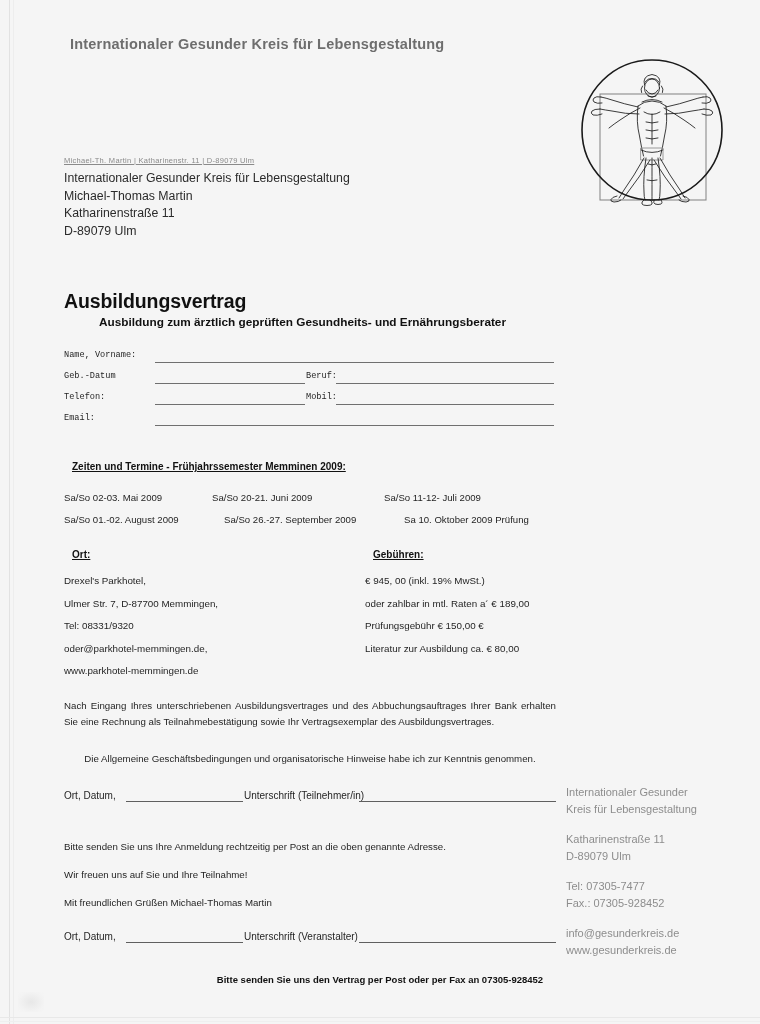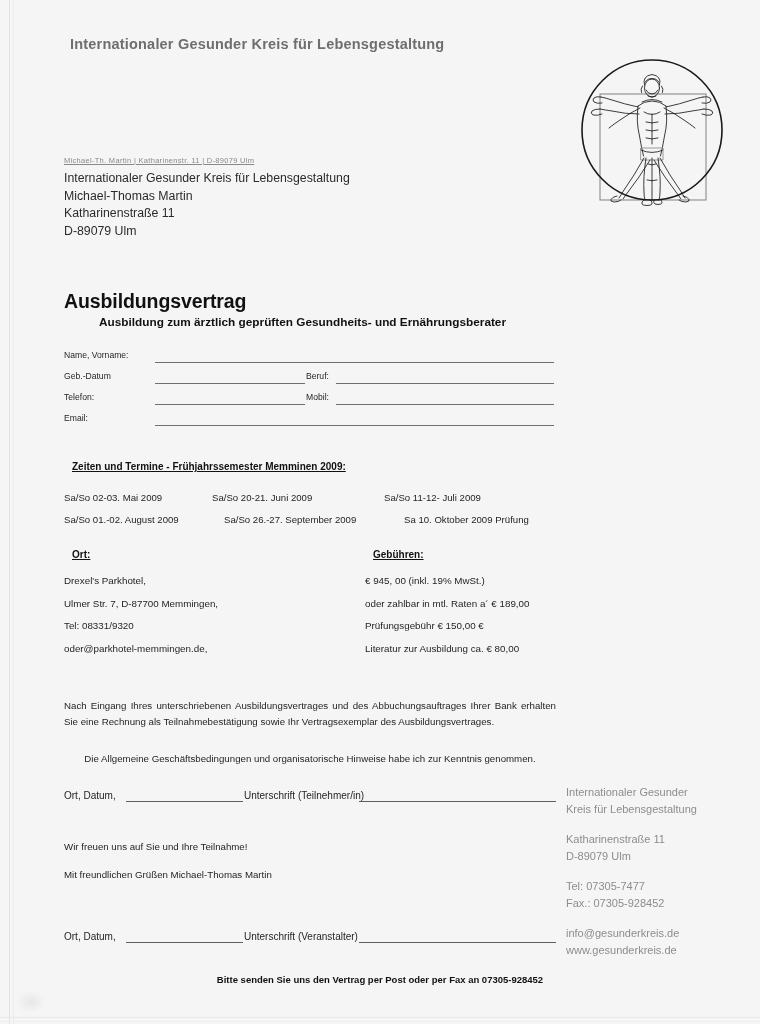--- a/index.html
+++ b/index.html
@@ -102,21 +102,21 @@
     color: #111;
     white-space: nowrap;
     margin-left: 35px;
   }
 
   
   .form-area { position: absolute; left: 64px; top: 350px; width: 490px; }
   .frow { position: relative; height: 21px; }
   .flabel {
     position: absolute; left: 0; top: 0;
-    font-size: 8.6px; color: #1f1f1f; white-space: nowrap;
+    font-size: 8.6px; color: #1f1f1f; white-space: nowrap; font-family: Liberation Mono, monospace;
   }
   .flabel.mid { left: 242px; }
   .fline {
     position: absolute;
     border-bottom: 1px solid #6f6f6f;
     top: 12px; height: 0;
   }
   .fline.full  { left: 91px;  right: 0; }
   .fline.half1 { left: 91px;  width: 150px; }
   .fline.half2 { left: 272px; right: 0; }
@@ -350,20 +350,21 @@
       <span class="c2">Sa 10. Oktober 2009 Prüfung</span>
     </div>
   </div>
 
   <div class="sec-head ort-head">Ort:</div>
   <div class="ort-list">
     <div>Drexel's Parkhotel,</div>
     <div>Ulmer Str. 7, D-87700 Memmingen,</div>
     <div>Tel: 08331/9320</div>
     <div>oder@parkhotel-memmingen.de,</div>
+    <div>www.parkhotel-memmingen.de</div>
   </div>
 
   <div class="sec-head geb-head">Gebühren:</div>
   <div class="geb-list">
     <div>€ 945, 00 (inkl. 19% MwSt.)</div>
     <div>oder zahlbar in mtl. Raten a´ € 189,00</div>
     <div>Prüfungsgebühr  € 150,00 €</div>
     <div>Literatur zur Ausbildung ca. € 80,00</div>
   </div>
 
@@ -371,20 +372,21 @@
   <div class="para2">Die Allgemeine Geschäftsbedingungen und organisatorische Hinweise habe ich zur Kenntnis genommen.</div>
 
   <div class="sig sig-1">
     <span class="lbl l1">Ort, Datum,</span>
     <span class="ln ln1"></span>
     <span class="lbl l2">Unterschrift (Teilnehmer/in)</span>
     <span class="ln ln2"></span>
   </div>
 
   <div class="closing">
+    <div>Bitte senden Sie uns Ihre Anmeldung rechtzeitig per Post an die oben genannte Adresse.</div>
     <div>Wir freuen uns auf Sie und Ihre Teilnahme!</div>
     <div>Mit freundlichen Grüßen Michael-Thomas Martin</div>
   </div>
 
   <div class="sig sig-2">
     <span class="lbl l1">Ort, Datum,</span>
     <span class="ln ln1"></span>
     <span class="lbl l2">Unterschrift (Veranstalter)</span>
     <span class="ln ln2"></span>
   </div>

